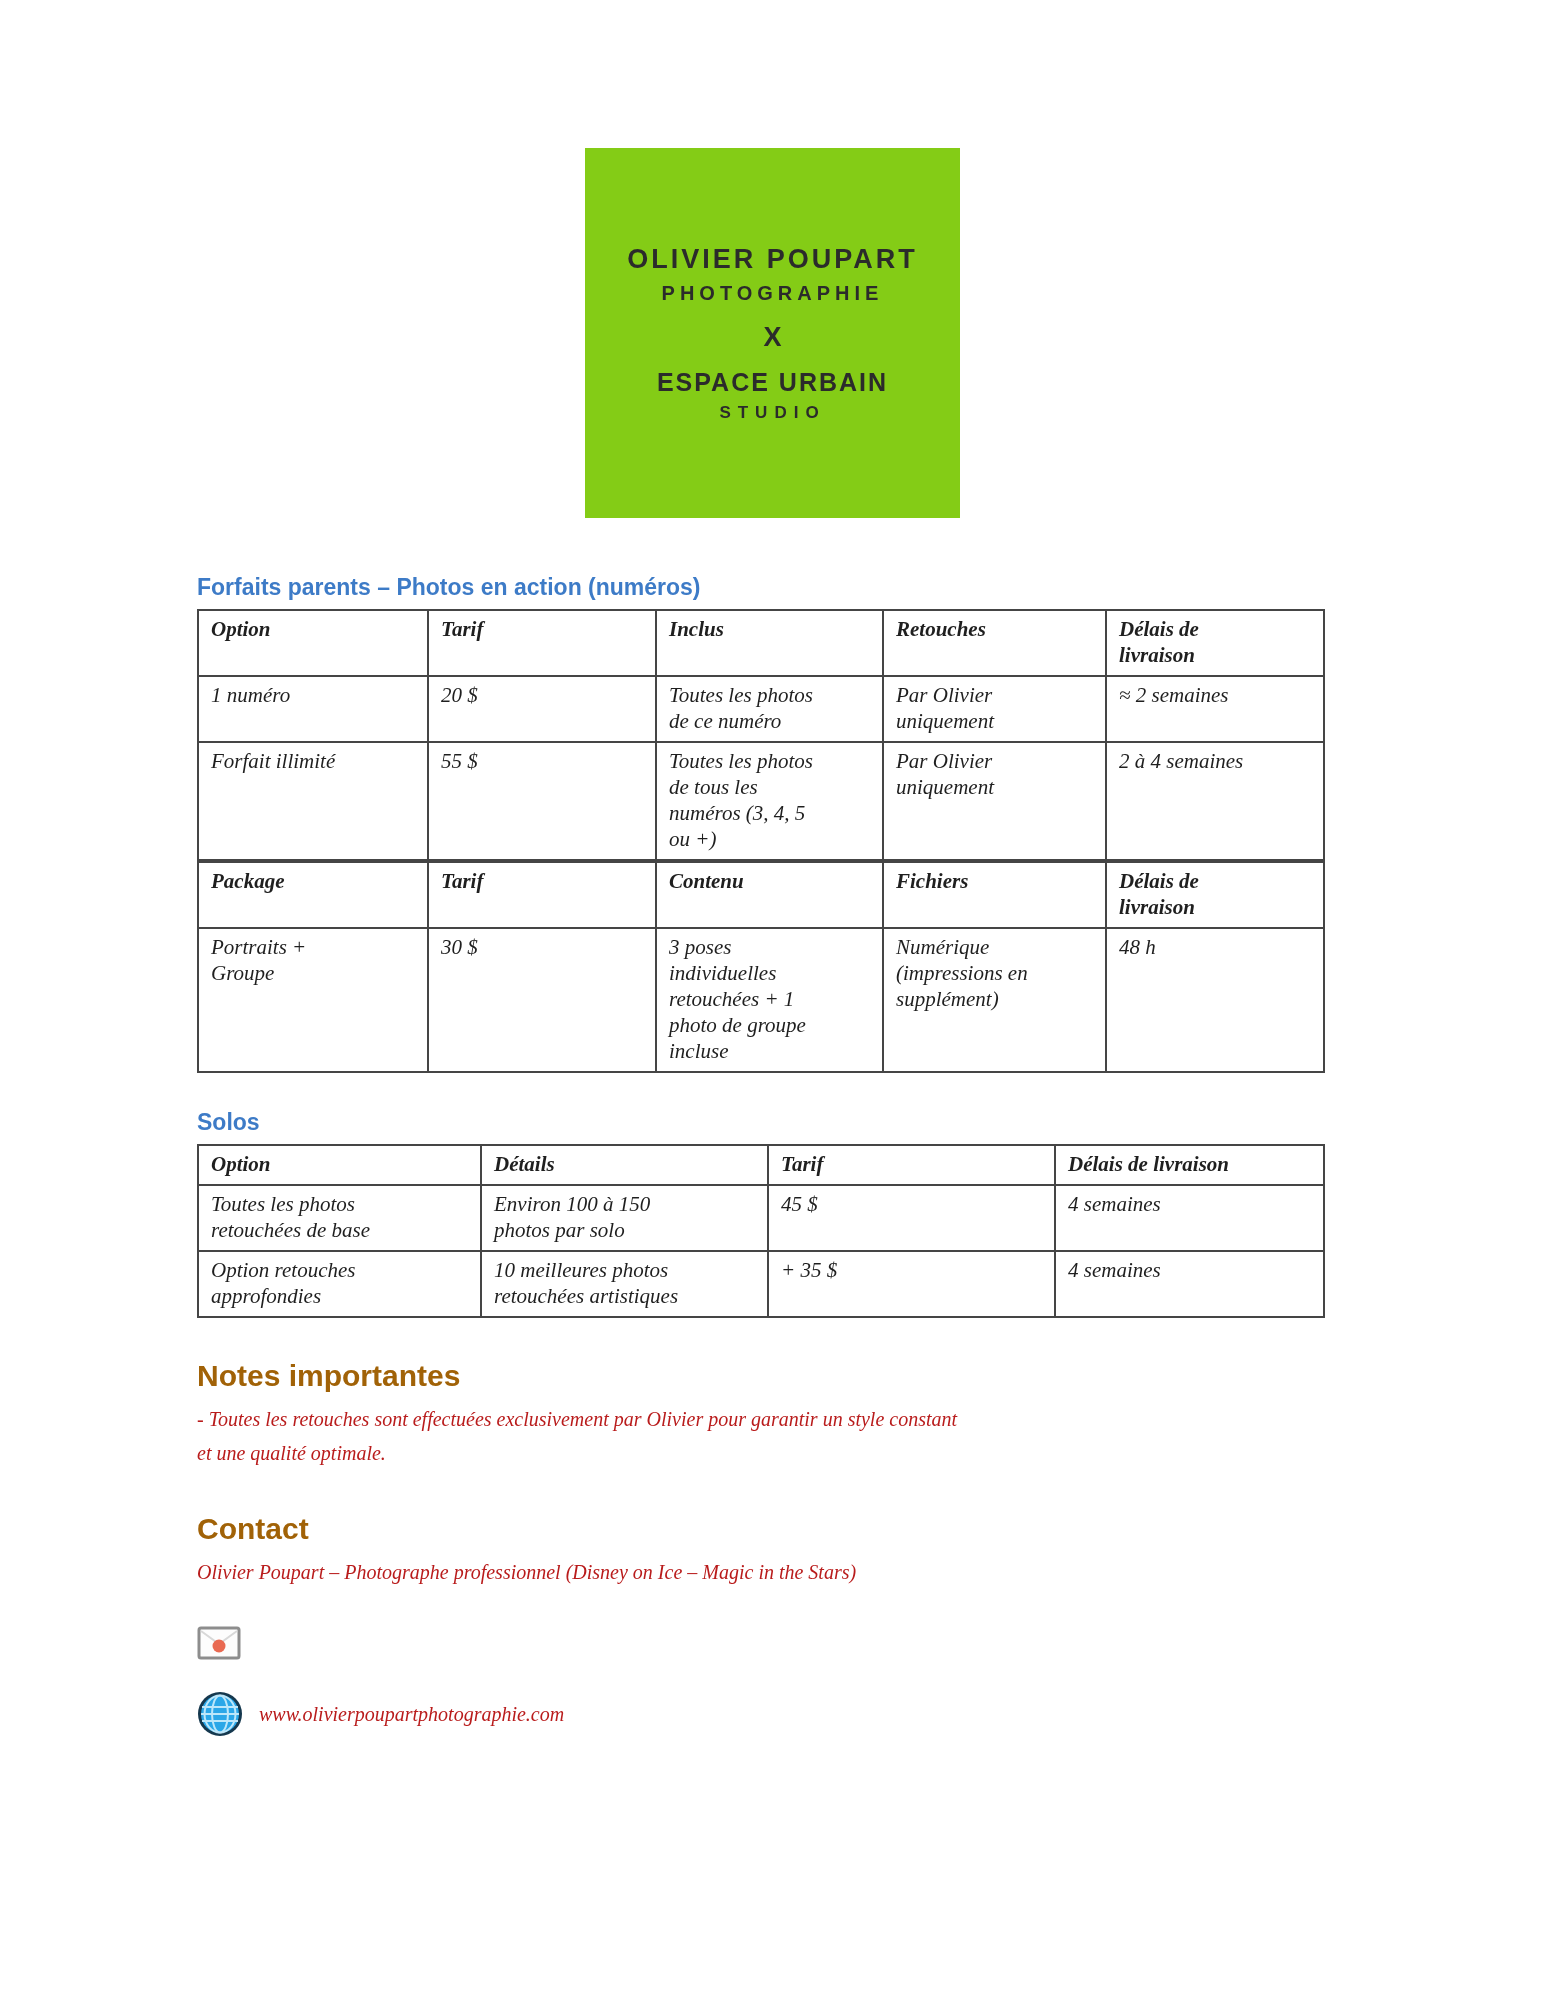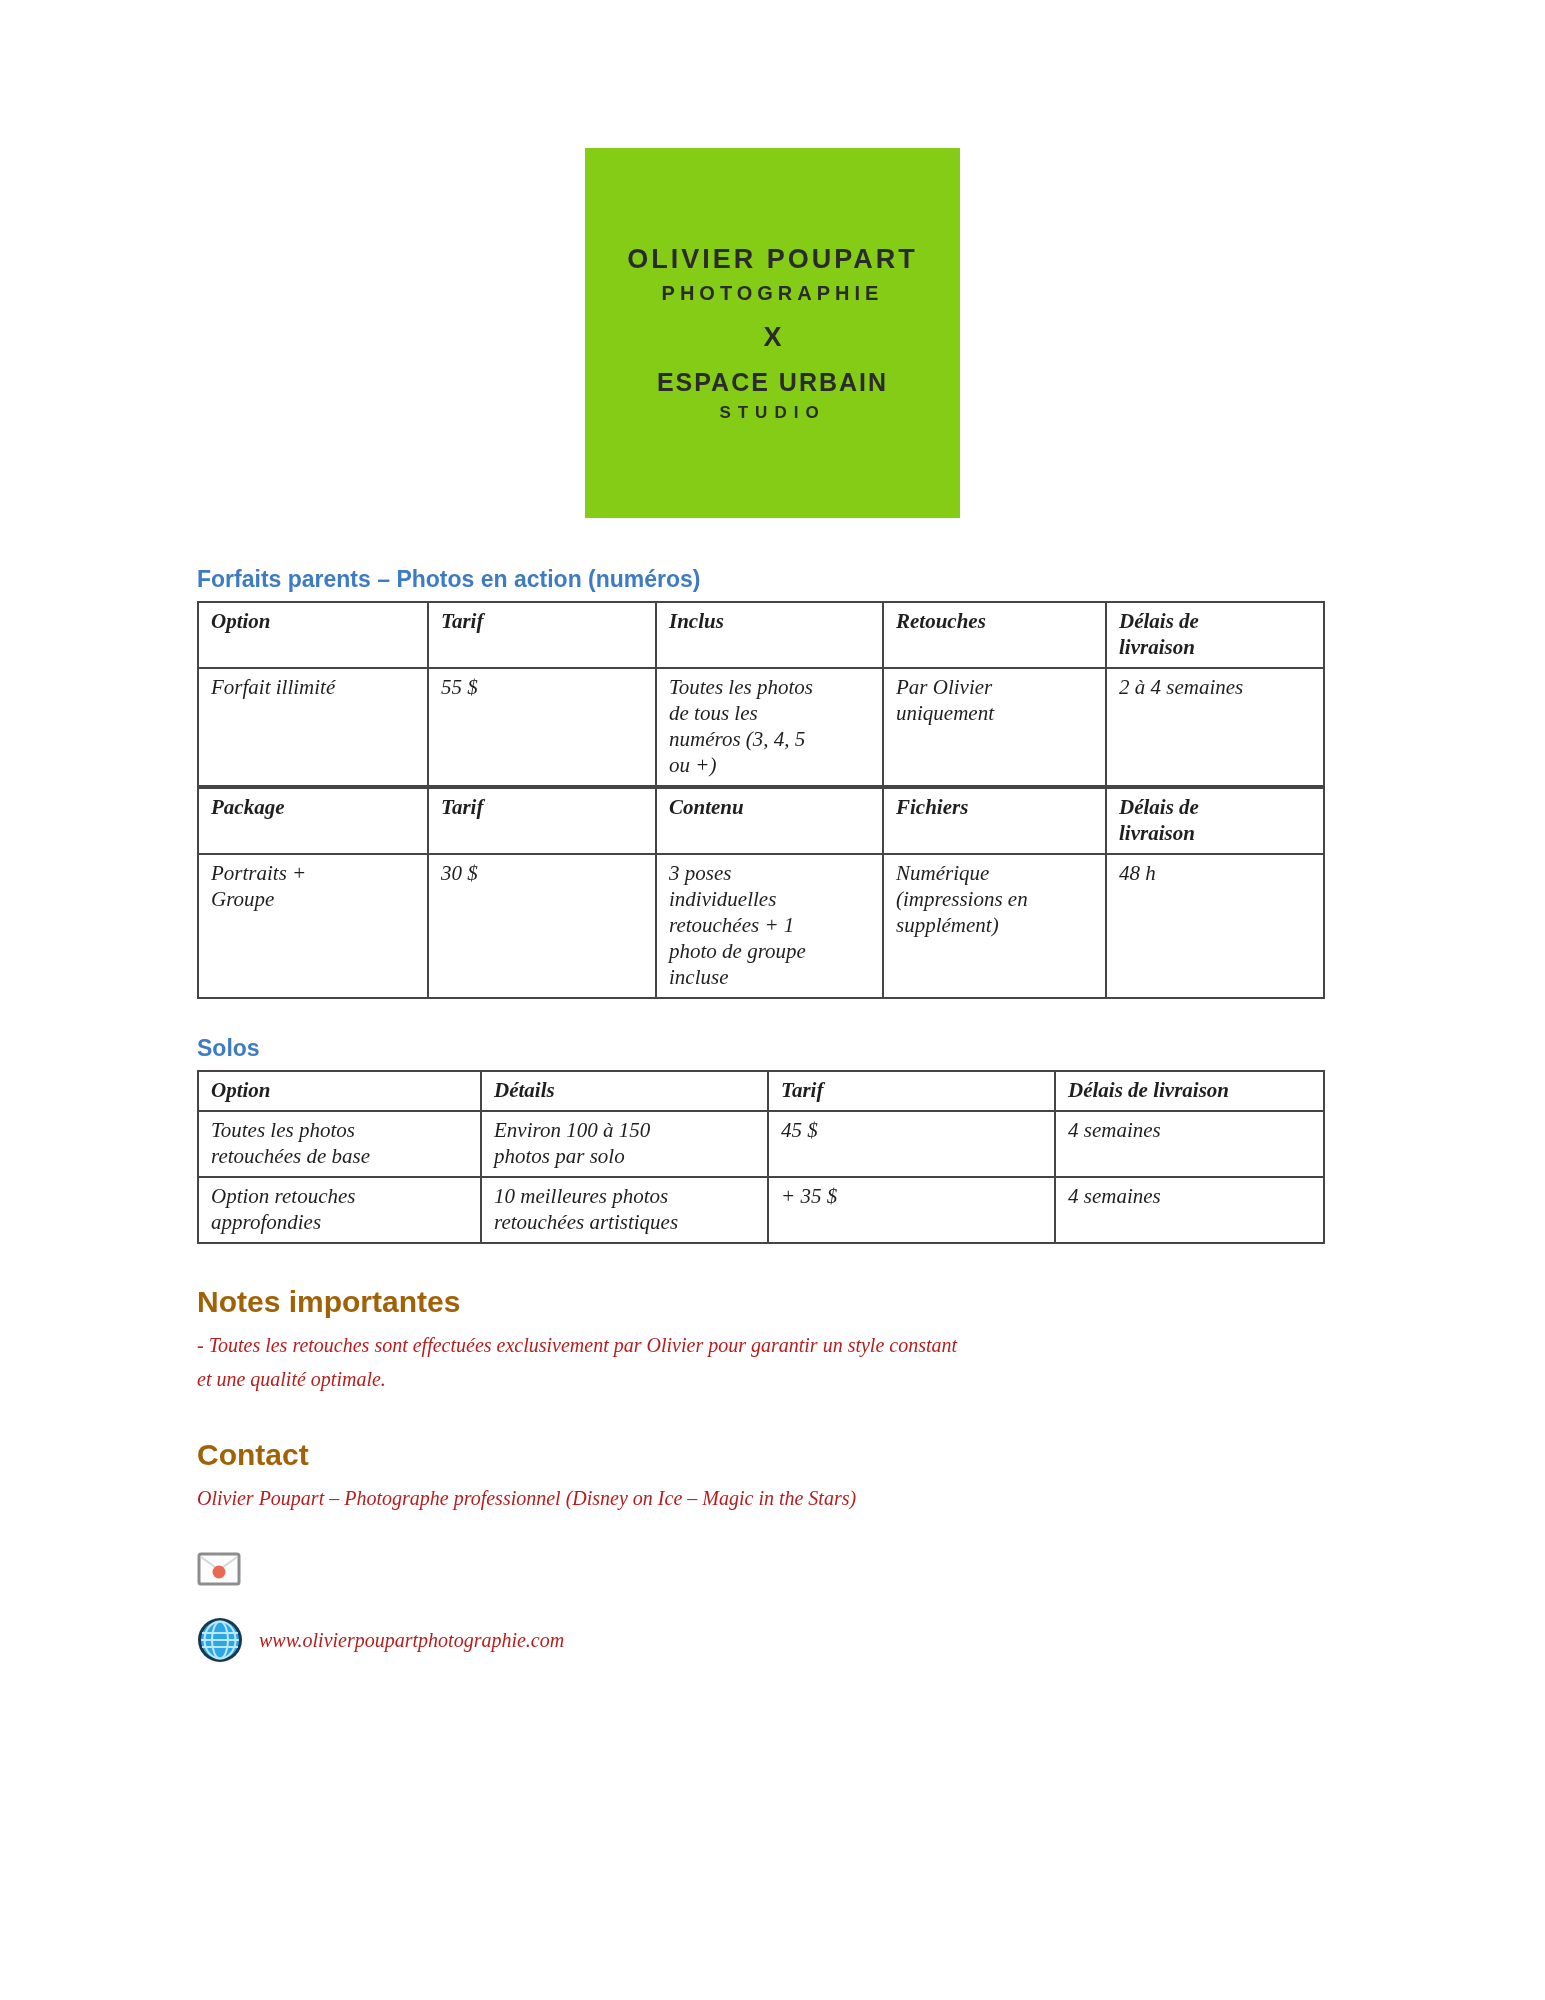--- a/index.html
+++ b/index.html
@@ -32,21 +32,21 @@
   }
   .logo-line1 { font-size: 27px; font-weight: bold; letter-spacing: 3px; }
   .logo-line2 { font-size: 20px; font-weight: bold; letter-spacing: 5px; margin-top: 7px; }
   .logo-x     { font-size: 27px; font-weight: bold; margin: 17px 0 15px; }
   .logo-line3 { font-size: 25px; font-weight: bold; letter-spacing: 2px; }
   .logo-line4 { font-size: 17px; font-weight: bold; letter-spacing: 7px; margin-top: 6px; }
   
   .content {
     position: absolute;
     left: 197px;
-    top: 8px;
+    top: 16px;
     width: 1126px;
   }
   .mini-heading {
     color: #3d7bc7;
     font-size: 23px;
     font-weight: bold;
     line-height: 30px;
     margin: 0 0 7px 0;
   }
   .mini-heading.first   { margin-top: 556px; }
@@ -124,20 +124,29 @@
           <col style="width:218px">
       </colgroup>
       <tbody>
         <tr>
           <th>Option</th>
           <th>Tarif</th>
           <th>Inclus</th>
           <th>Retouches</th>
           <th>Délais de
 livraison</th>
+        </tr>
+        <tr>
+          <td>1 numéro</td>
+          <td>20 $</td>
+          <td>Toutes les photos
+de ce numéro</td>
+          <td>Par Olivier
+uniquement</td>
+          <td>≈ 2 semaines</td>
         </tr>
         <tr>
           <td>Forfait illimité</td>
           <td>55 $</td>
           <td>Toutes les photos
 de tous les
 numéros (3, 4, 5
 ou +)</td>
           <td>Par Olivier
 uniquement</td>

